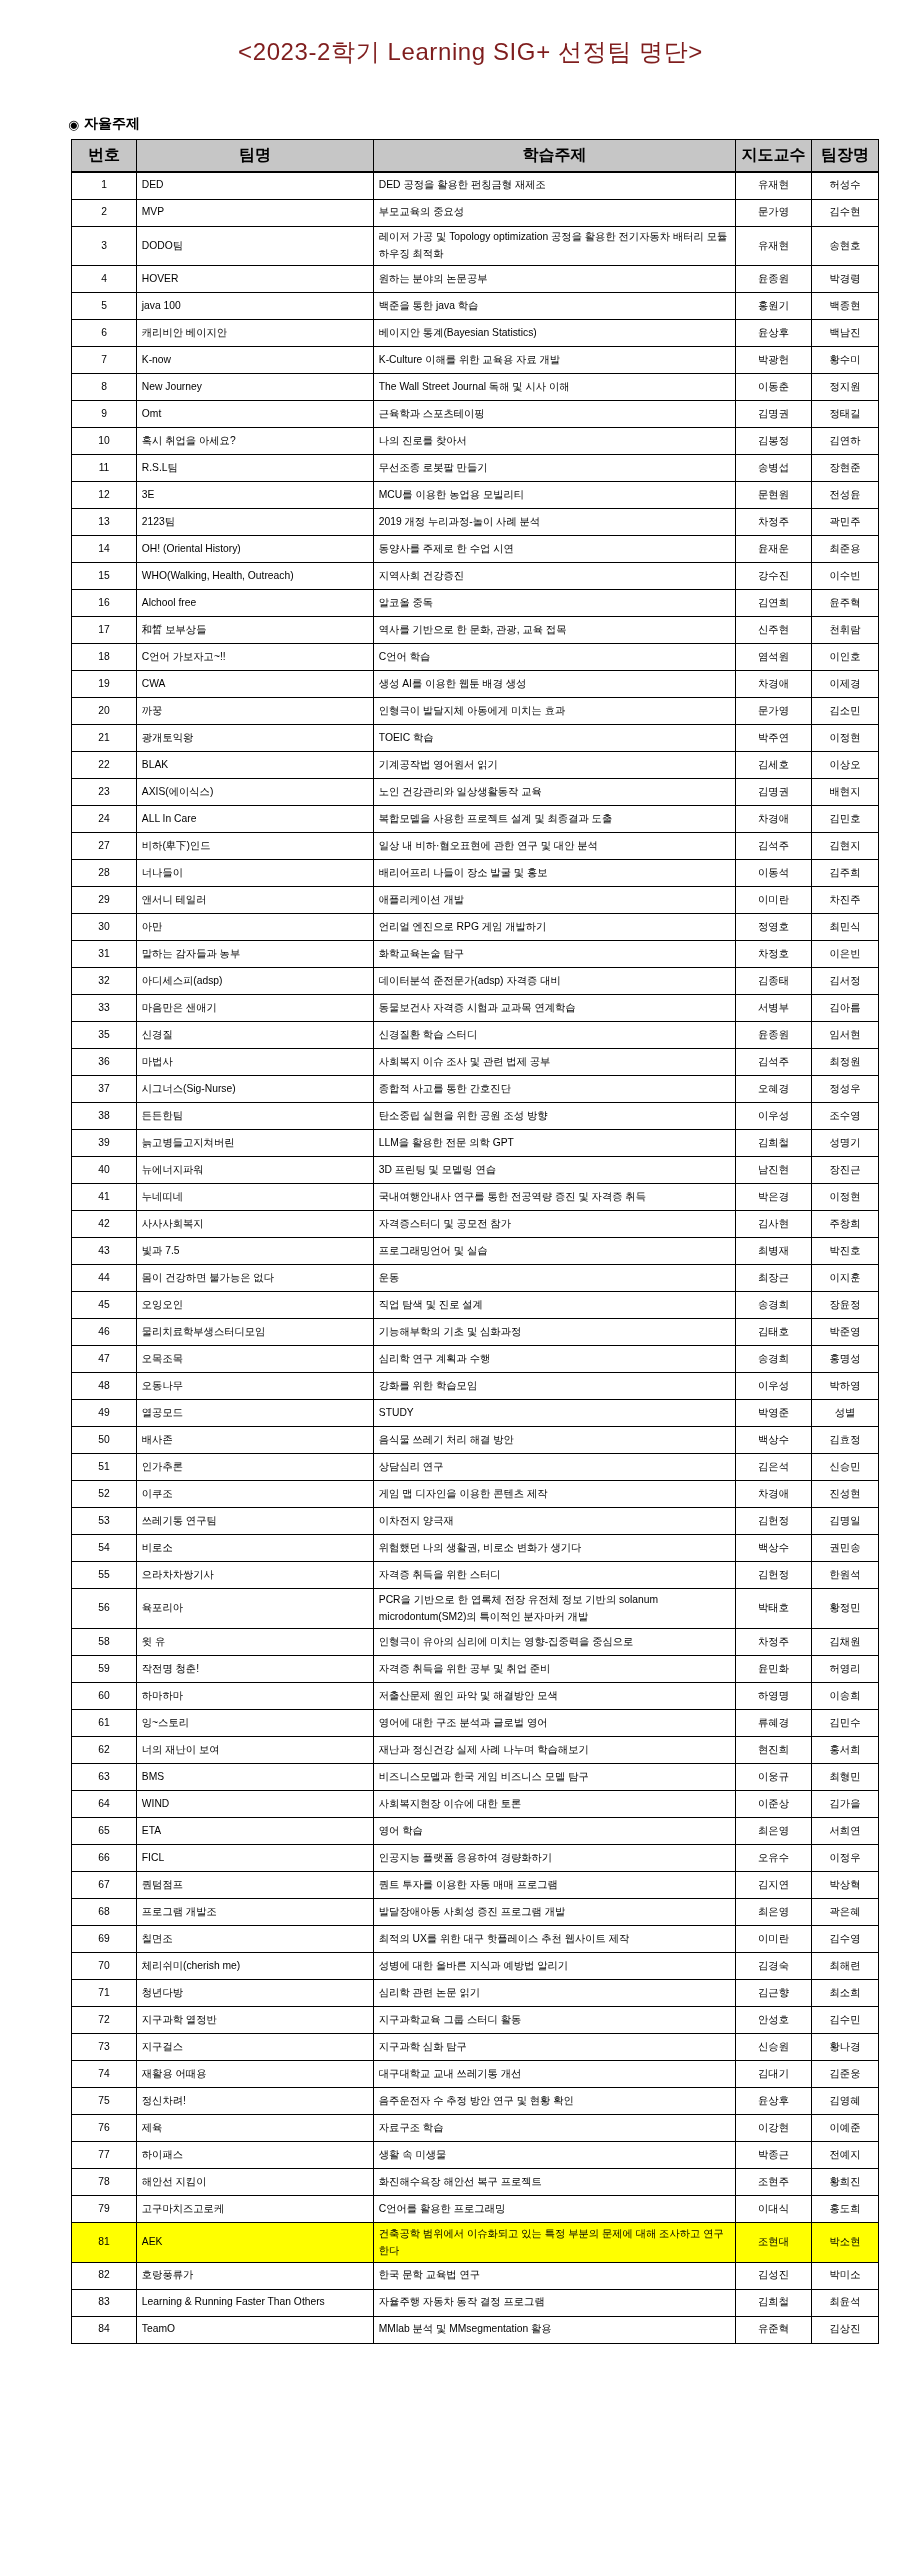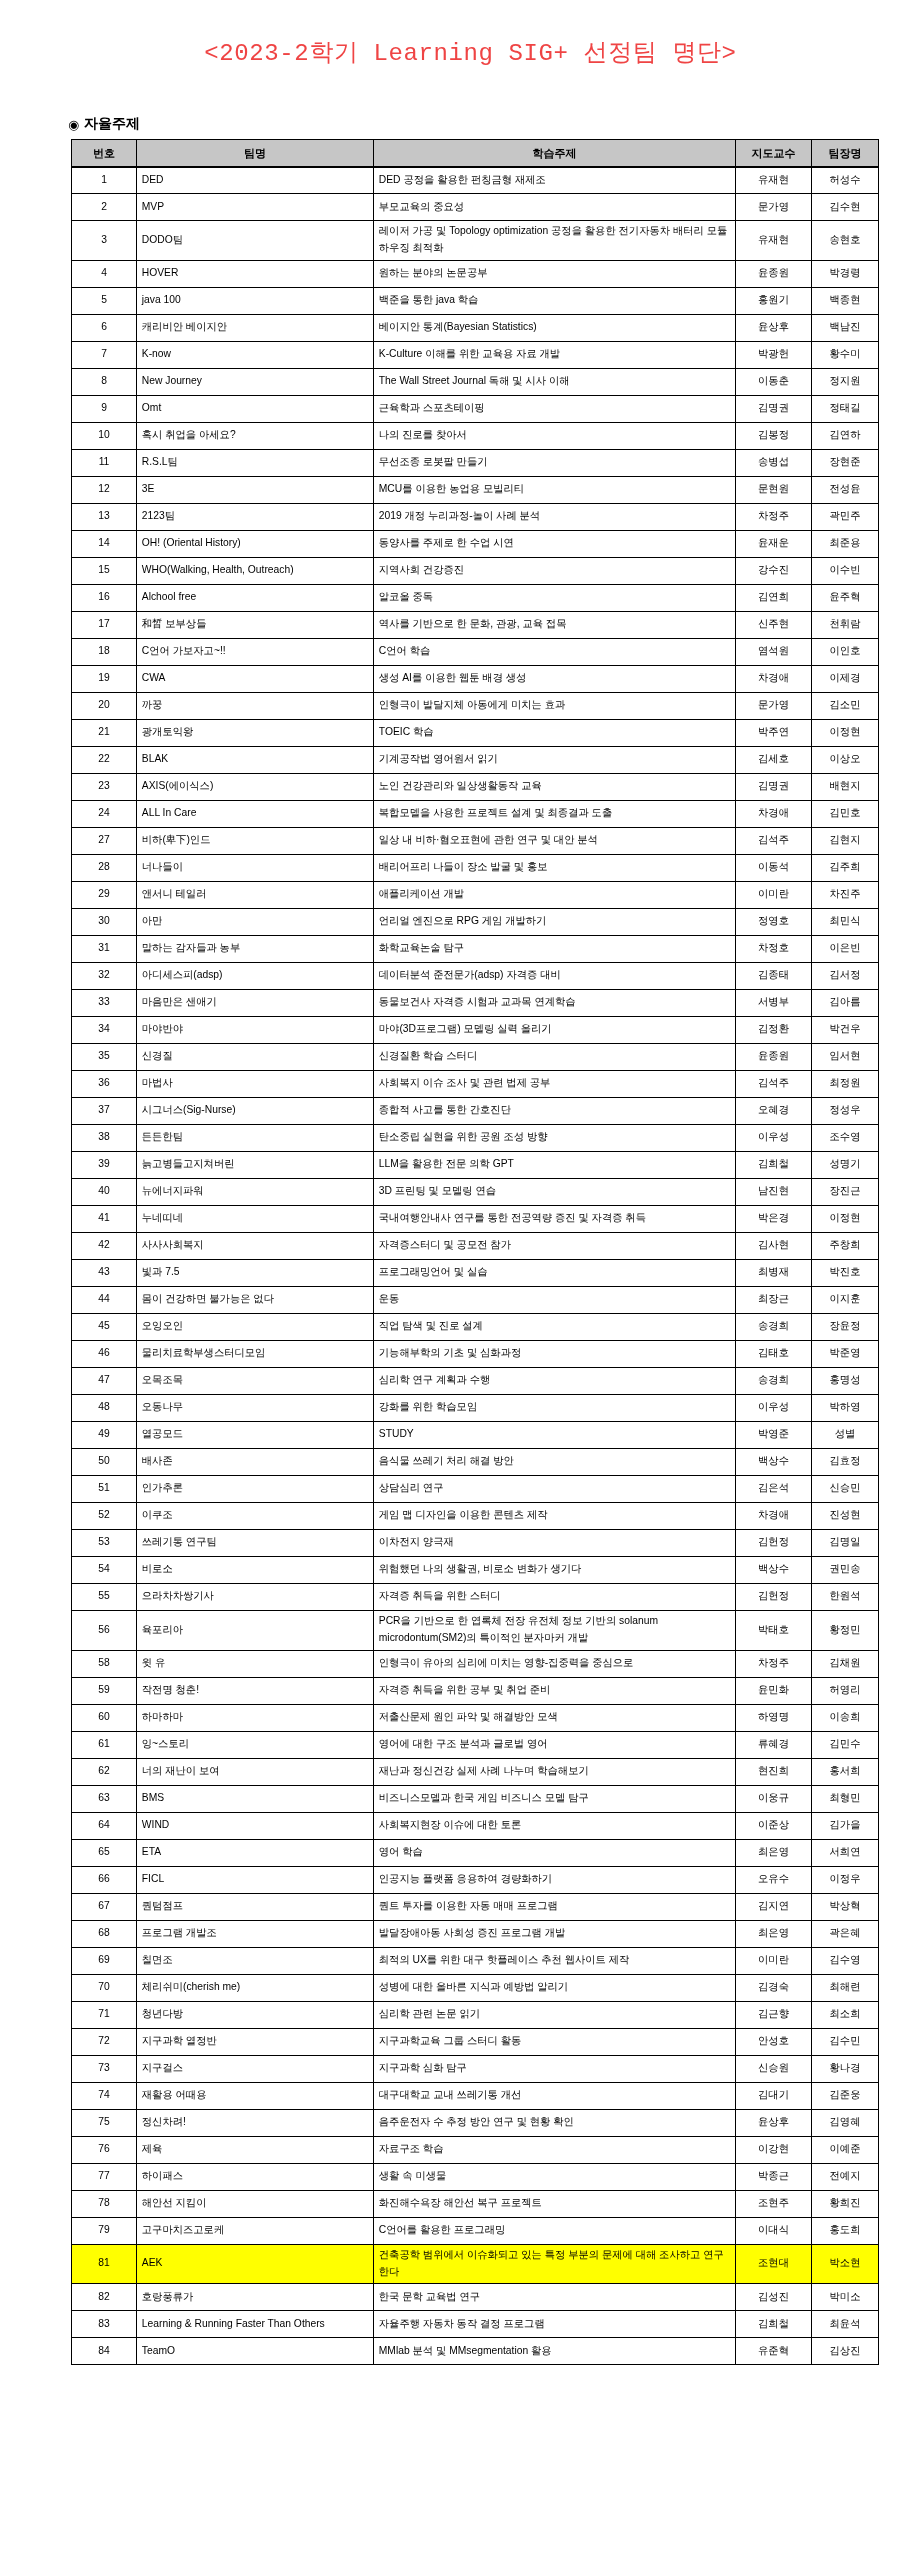--- a/index.html
+++ b/index.html
@@ -6,25 +6,25 @@
   html, body { background: #ffffff; }
   body {
     width: 901px;
     min-height: 2576px;
     font-family: "Liberation Sans", "DejaVu Sans", sans-serif;
     color: #000;
   }
   .page { padding-top: 36px; }
   .doc-title {
     text-align: center;
-    font-family: Liberation Mono, monospace;
+    font-family: Liberation Sans, sans-serif;
     font-weight: normal;
     font-size: 24px;
     letter-spacing: 0.6px;
-    color: #ef4444;
+    color: #7f1d1d;
     padding-left: 40px;
   }
   .section-head {
     margin: 47px 0 6px 68px;
     font-size: 14px;
     font-weight: bold;
     display: flex;
     align-items: center;
     gap: 4.8px;
   }
@@ -39,21 +39,21 @@
   .team-table th, .team-table td {
     border: 1.2px solid #000;
     font-size: 10.3px;
     padding: 2.4px 4.8px;
     overflow-wrap: break-word;
     vertical-align: middle;
     line-height: 1.65;
   }
   .team-table thead th {
     background: #c6c6c6;
-    font-size: 11px;
+    font-size: 16px;
     font-weight: bold;
     height: 27px;
     text-align: center;
     border-bottom: 2.4px solid #000;
   }
   .team-table tbody tr { height: 27px; }
   .team-table td.center { text-align: center; }
   .team-table td.left  { text-align: left; }
   .team-table tbody tr.highlight td { background: var(--hl, #ffff00); }
 </style>
@@ -298,27 +298,20 @@
           <td class="center">김서정</td>
         </tr>
         <tr>
           <td class="center">33</td>
           <td class="left">마음만은 샌애기</td>
           <td class="left">동물보건사 자격증 시험과 교과목 연계학습</td>
           <td class="center">서병부</td>
           <td class="center">김아름</td>
         </tr>
         <tr>
-          <td class="center">34</td>
-          <td class="left">마야반야</td>
-          <td class="left">마야(3D프로그램) 모델링 실력 올리기</td>
-          <td class="center">김정환</td>
-          <td class="center">박건우</td>
-        </tr>
-        <tr>
           <td class="center">35</td>
           <td class="left">신경질</td>
           <td class="left">신경질환 학습 스터디</td>
           <td class="center">윤종원</td>
           <td class="center">임서현</td>
         </tr>
         <tr>
           <td class="center">36</td>
           <td class="left">마법사</td>
           <td class="left">사회복지 이슈 조사 및 관련 법제 공부</td>

